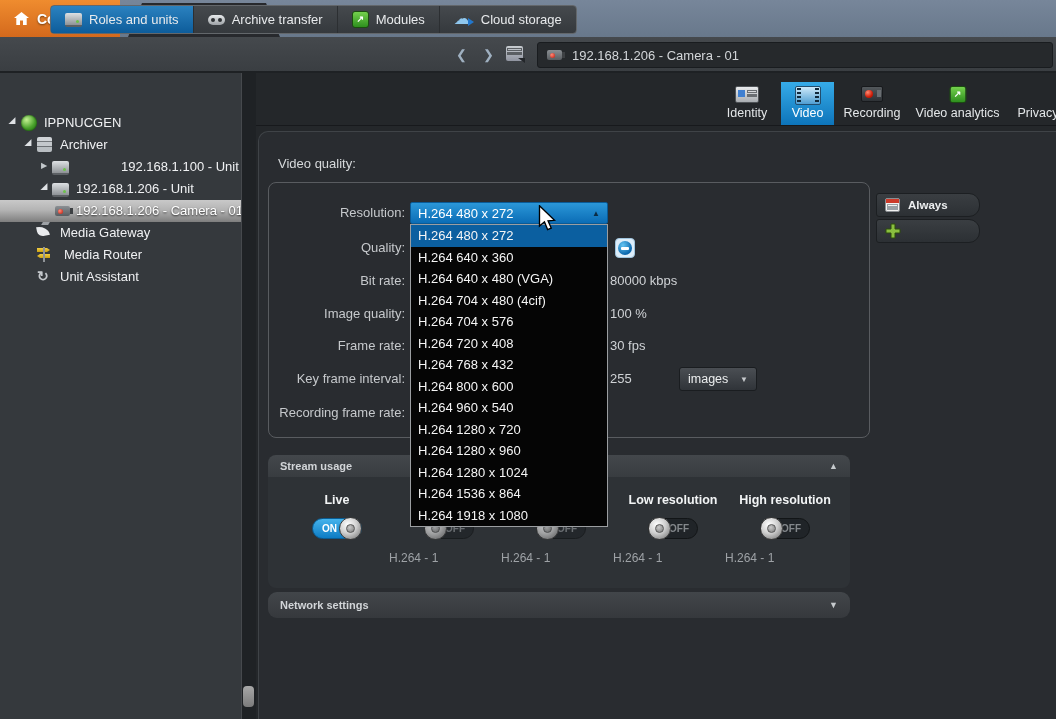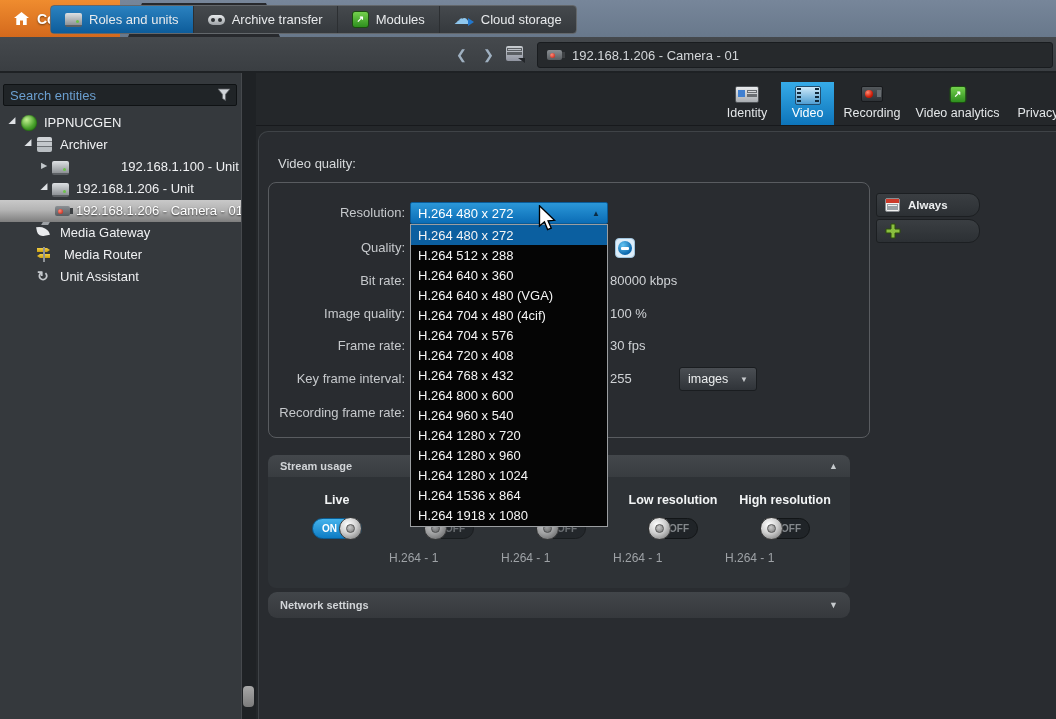--- a/index.html
+++ b/index.html
@@ -203,26 +203,20 @@
   </div>
   <div class="abs navarr" style="left:456px;top:45px;"><span>❮</span></div>
   <div class="abs navarr" style="left:483px;top:45px;"><span>❯</span></div>
   <div class="abs caltool" style="left:506px;top:46px;"></div>
   <div class="abs addrbar">
     <span class="cam"></span>
     <span>192.168.1.206 - Camera - 01</span>
   </div>
 
   <div class="abs sidebar">
-    <div class="abs searchbox">
-      <input placeholder="Search entities" style="">
-      <svg width="14" height="14" viewBox="0 0 14 14" style="margin-right:5px;">
-        <path d="M1 1 H13 L8.6 6.2 V12.6 L5.4 10.4 V6.2 Z" fill="#d0d4d8" stroke="#5a5e62" stroke-width="0.8"></path>
-        </svg>
-    </div>
 
     <div class="abs trow" style="top:39px;">
       <span class="tw" style="left:6px;">◢</span>
       <span class="ticon globe" style="left:21px;"></span>
       <span class="tl" style="left:44px;">IPPNUCGEN</span>
     </div>
     <div class="abs trow" style="top:61px;">
       <span class="tw" style="left:22px;">◢</span>
       <span class="ticon dbs" style="left:37px;"></span>
       <span class="tl" style="left:60px;">Archiver</span>
@@ -354,21 +348,20 @@
     <span>Network settings</span>
     <b>▼</b>
   </div>
 
   <div class="abs combo">
     <span>H.264 480 x 272</span>
     <b>▲</b>
   </div>
   <div class="abs droplist">
     <div class="ditem dsel">H.264 480 x 272</div>
-    <div class="ditem">H.264 512 x 288</div>
     <div class="ditem">H.264 640 x 360</div>
     <div class="ditem">H.264 640 x 480 (VGA)</div>
     <div class="ditem">H.264 704 x 480 (4cif)</div>
     <div class="ditem">H.264 704 x 576</div>
     <div class="ditem">H.264 720 x 408</div>
     <div class="ditem">H.264 768 x 432</div>
     <div class="ditem">H.264 800 x 600</div>
     <div class="ditem">H.264 960 x 540</div>
     <div class="ditem">H.264 1280 x 720</div>
     <div class="ditem">H.264 1280 x 960</div>

